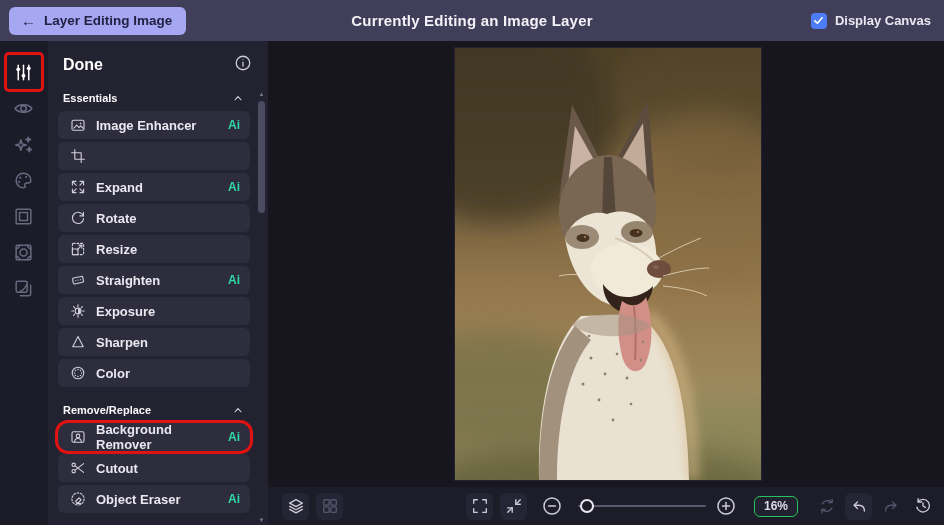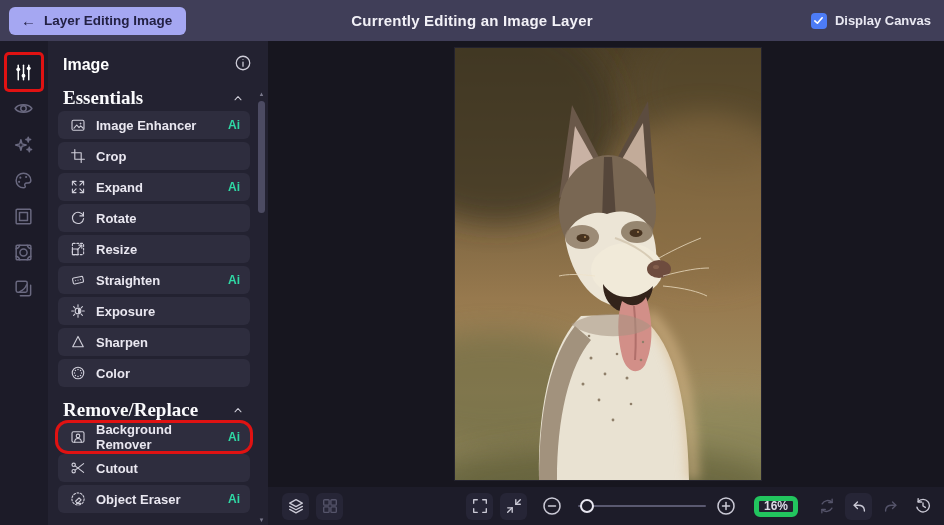--- a/index.html
+++ b/index.html
@@ -35,21 +35,21 @@
 
   
   .panel { width:220px; background:#232231; position:relative; flex:none; }
   .panel-head { display:flex; align-items:center; justify-content:space-between;
     padding:13px 16px 9px 15px; }
   .panel-head h2 { color:#ffffff; font-size:16px; font-weight:700; }
   .info-btn svg { width:18px; height:18px; stroke:#cfced9; fill:none; stroke-width:1.4;
     stroke-linecap:round; }
   .panel-body { padding:0 18px 0 10px; }
   .section-header { height:26px; display:flex; align-items:center; justify-content:space-between;
-    padding:0 6px 0 5px; color:#fafafc; font-size:19px; font-weight:700;font-family:Liberation Serif, serif; }
+    padding:0 6px 0 5px; color:#fafafc; font-size:11px; font-weight:700; }
   .section-header.second { margin-top:10px; }
   .section-header svg { width:12px; height:12px; stroke:#cfced9; fill:none; stroke-width:1.8;
     stroke-linecap:round; stroke-linejoin:round; }
   .menu-item { position:relative; height:28px; margin-bottom:3px; background:#2e2d3e;
     border-radius:6px; display:flex; align-items:center; gap:10px; padding:0 10px 0 12px;
     cursor:pointer; }
   .menu-item .mi-icon { display:flex; }
   .menu-item .mi-icon svg { width:16px; height:16px; stroke:#cfced9; fill:none; stroke-width:1.4;
     stroke-linecap:round; stroke-linejoin:round; }
   .menu-item .mi-label { flex:1; color:#e9e7f0; font-size:13px; font-weight:600; }
@@ -79,21 +79,21 @@
   .tb-btn.dim svg { stroke:#55546a; }
   .left-group { display:flex; gap:7px; margin-left:14px; }
   .center-group { position:absolute; left:198px; display:flex; align-items:center; }
   .center-group .tb-btn { margin-right:7px; }
   .zoom-cluster { display:flex; align-items:center; margin-left:4px; }
   .slider { position:relative; width:128px; height:20px; margin:0 6px; cursor:pointer; }
   .slider .track { position:absolute; top:9px; left:0; right:0; height:2px; background:#5a5970;
     border-radius:1px; }
   .slider .knob { position:absolute; top:3px; left:2px; width:14px; height:14px;
     border:2px solid #e8e7f0; border-radius:50%; background:#1d1c29; }
-  .zoom-box { width:44px; height:21px; border:5px solid #22c55e; border-radius:6px;
+  .zoom-box { width:44px; height:21px; border:1px solid #22c55e; border-radius:6px;
     background:#22212f; color:#dddce6; font-size:12px; font-weight:600; display:flex;
     align-items:center; justify-content:center; margin-left:8px; cursor:text; }
   .right-group { position:absolute; right:8px; display:flex; align-items:center; gap:5px; }
 
   .circle-btn svg { width:20px; height:20px; }
 </style>
 </head>
 <body>
 
 <header class="topbar">
@@ -180,21 +180,21 @@
             <rect x="3" y="3" width="10.5" height="10.5" rx="1.5"></rect>
             <path d="M7 16.8 h8.3 a1.5 1.5 0 0 0 1.5 -1.5 V7"></path>
             <path d="M6.5 13 C9 12 12 9 13 6.5"></path>
           </svg>
         </span>
       </div>
     </nav>
 
   <aside class="panel">
     <div class="panel-head">
-      <h2>Image</h2>
+      <h2>Done</h2>
       <span class="info-btn">
         <svg viewBox="0 0 20 20">
             <circle cx="10" cy="10" r="7.5"></circle>
             <line x1="10" y1="9" x2="10" y2="13.5"></line>
             <circle cx="10" cy="6.2" r="0.6" fill="#cfced9" stroke="none"></circle>
           </svg>
       </span>
     </div>
     <div class="panel-body" id="panel-body">
         <div class="section-header">
@@ -216,21 +216,20 @@
           <span class="mi-label">Image Enhancer</span>
           <span class="ai-badge">Ai</span>
         </div>
         <div class="menu-item">
           <span class="mi-icon" style="color:#cfced9">
             <svg viewBox="0 0 20 20">
               <path d="M6 2 v12 h12"></path>
               <path d="M2 6 h12 v12"></path>
             </svg>
           </span>
-          <span class="mi-label">Crop</span>
         </div>
         <div class="menu-item">
           <span class="mi-icon" style="color:#cfced9">
             <svg viewBox="0 0 20 20">
               <path d="M3 7.5 V3 h4.5"></path>
               <path d="M3.6 3.6 l4 4"></path>
               <path d="M17 12.5 V17 h-4.5"></path>
               <path d="M16.4 16.4 l-4-4"></path>
               <path d="M12.5 3 H17 v4.5"></path>
               <path d="M16.4 3.6 l-4 4"></path>

